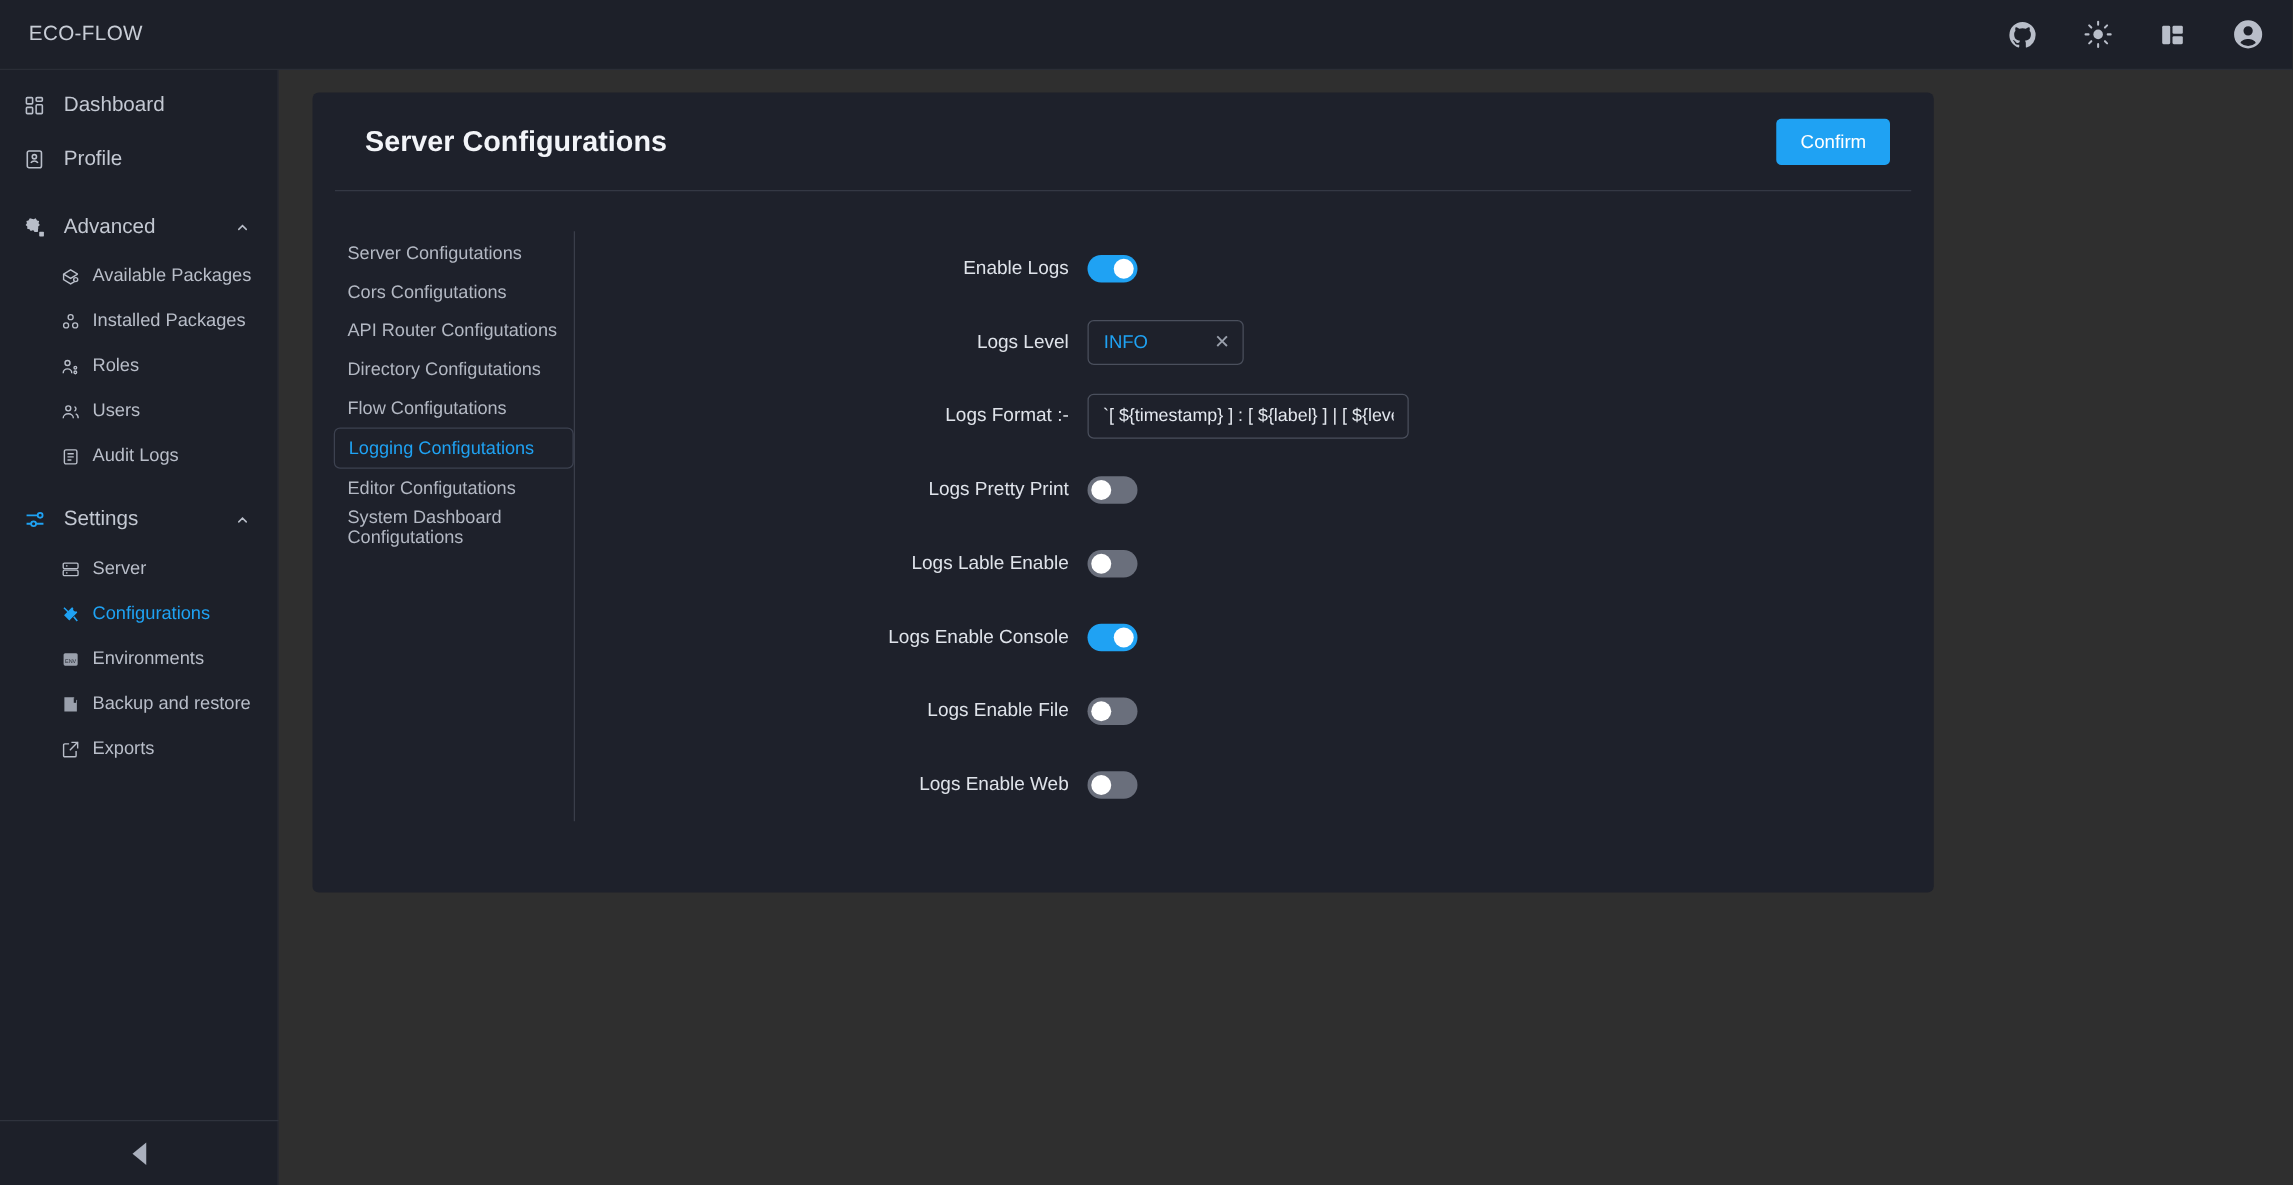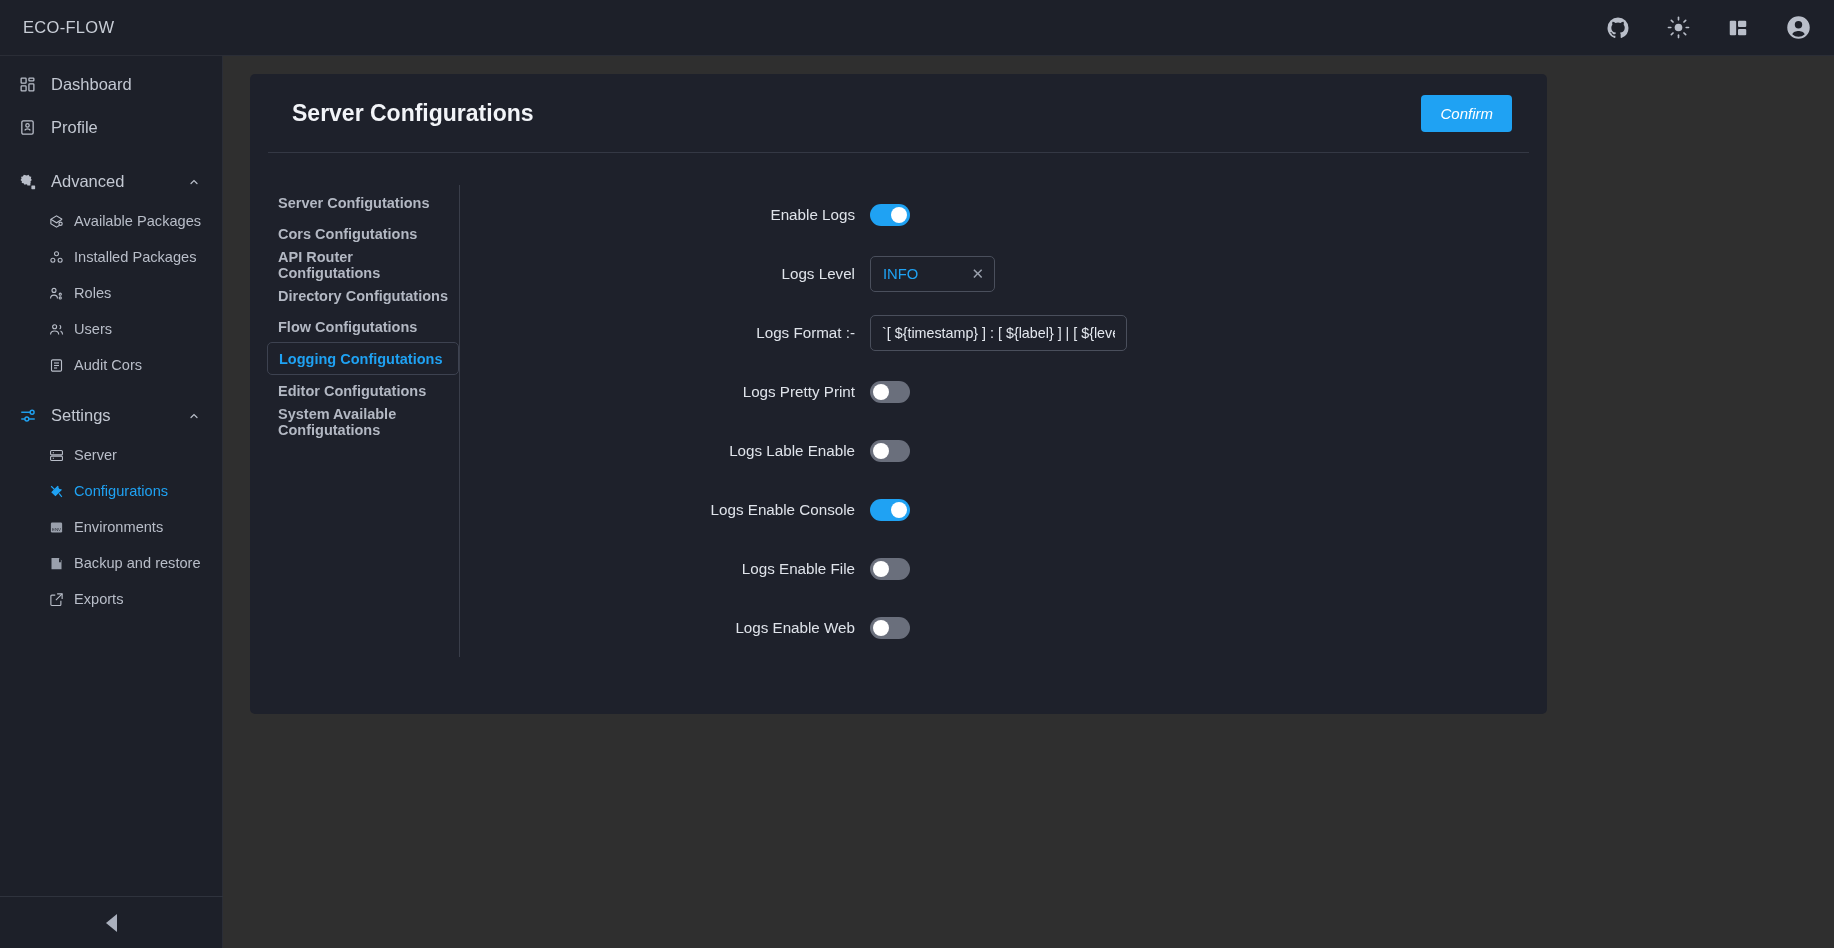--- a/index.html
+++ b/index.html
@@ -68,26 +68,25 @@
   }
   .card-head {
     height: 78px; display: flex; align-items: center; justify-content: space-between;
     padding: 0 35px 0 42px;
   }
   .card-title { color: #f2f4f8; font-size: 23px; font-weight: bold; }
   .confirm-btn {
     background: #1fa2f3; color: #ffffff; border: none; border-radius: 4px;
     padding: 10px 19px; font-size: 15px; cursor: pointer;
     font-family: "Liberation Sans", sans-serif;
-    font-style: italic;
   }
   .divider { height: 1px; background: #343844; margin: 0 18px; }
 
   .body-split { display: flex; padding-top: 32px; }
-  .tabcol { width: 193px; margin-left: 17px; border-right: 1px solid #3a3e4a; min-height: 352px; padding-top: 2px; font-weight: bold;}
+  .tabcol { width: 193px; margin-left: 17px; border-right: 1px solid #3a3e4a; min-height: 352px; padding-top: 2px;}
   .tab {
     height: 31px; display: flex; align-items: center;
     padding-left: 11px; color: #b3b8c3; font-size: 14.5px; cursor: pointer;
     border-radius: 5px; margin-bottom: 0px;
   }
   .tab.active { color: #1fa2f3; border: 1px solid #3d4250; height: 33px; }
 
   .formcol { flex: 1; padding-left: 0px; }
   .frow { display: flex; align-items: center; height: 59px; }
   .flabel {
@@ -256,21 +255,21 @@
 
     <div class="sb-sub">
       <span class="sb-ico">
         <svg width="15" height="15" viewBox="0 0 24 24" fill="none" stroke="#b9bec9" stroke-width="1.8">
             <rect x="4" y="3" width="16" height="18" rx="2"></rect>
             <line x1="8" y1="8" x2="16" y2="8"></line>
             <line x1="8" y1="12" x2="16" y2="12"></line>
             <line x1="8" y1="16" x2="13" y2="16"></line>
           </svg>
       </span>
-      <span>Audit Cors</span>
+      <span>Audit Logs</span>
     </div>
 
     <div class="sb-gap"></div>
 
     <div class="sb-row">
       <span class="sb-ico">
         <svg width="18" height="18" viewBox="0 0 24 24" fill="none" stroke="#1fa2f3" stroke-width="1.9">
             <line x1="3" y1="7" x2="15" y2="7"></line>
             <circle cx="17.5" cy="7" r="2.6"></circle>
             <line x1="3" y1="16" x2="8" y2="16"></line>
@@ -358,21 +357,21 @@
     <div class="body-split">
 
       <div class="tabcol">
         <div class="tab">Server Configutations</div>
         <div class="tab">Cors Configutations</div>
         <div class="tab">API Router Configutations</div>
         <div class="tab">Directory Configutations</div>
         <div class="tab">Flow Configutations</div>
         <div class="tab active">Logging Configutations</div>
         <div class="tab">Editor Configutations</div>
-        <div class="tab">System Available Configutations</div>
+        <div class="tab">System Dashboard Configutations</div>
       </div>
 
       <div class="formcol">
 
         <div class="frow">
           <div class="flabel">Enable Logs</div>
           <div class="fctl">
             <div class="toggle on">
                 <span class="knob"></span>
               </div>

